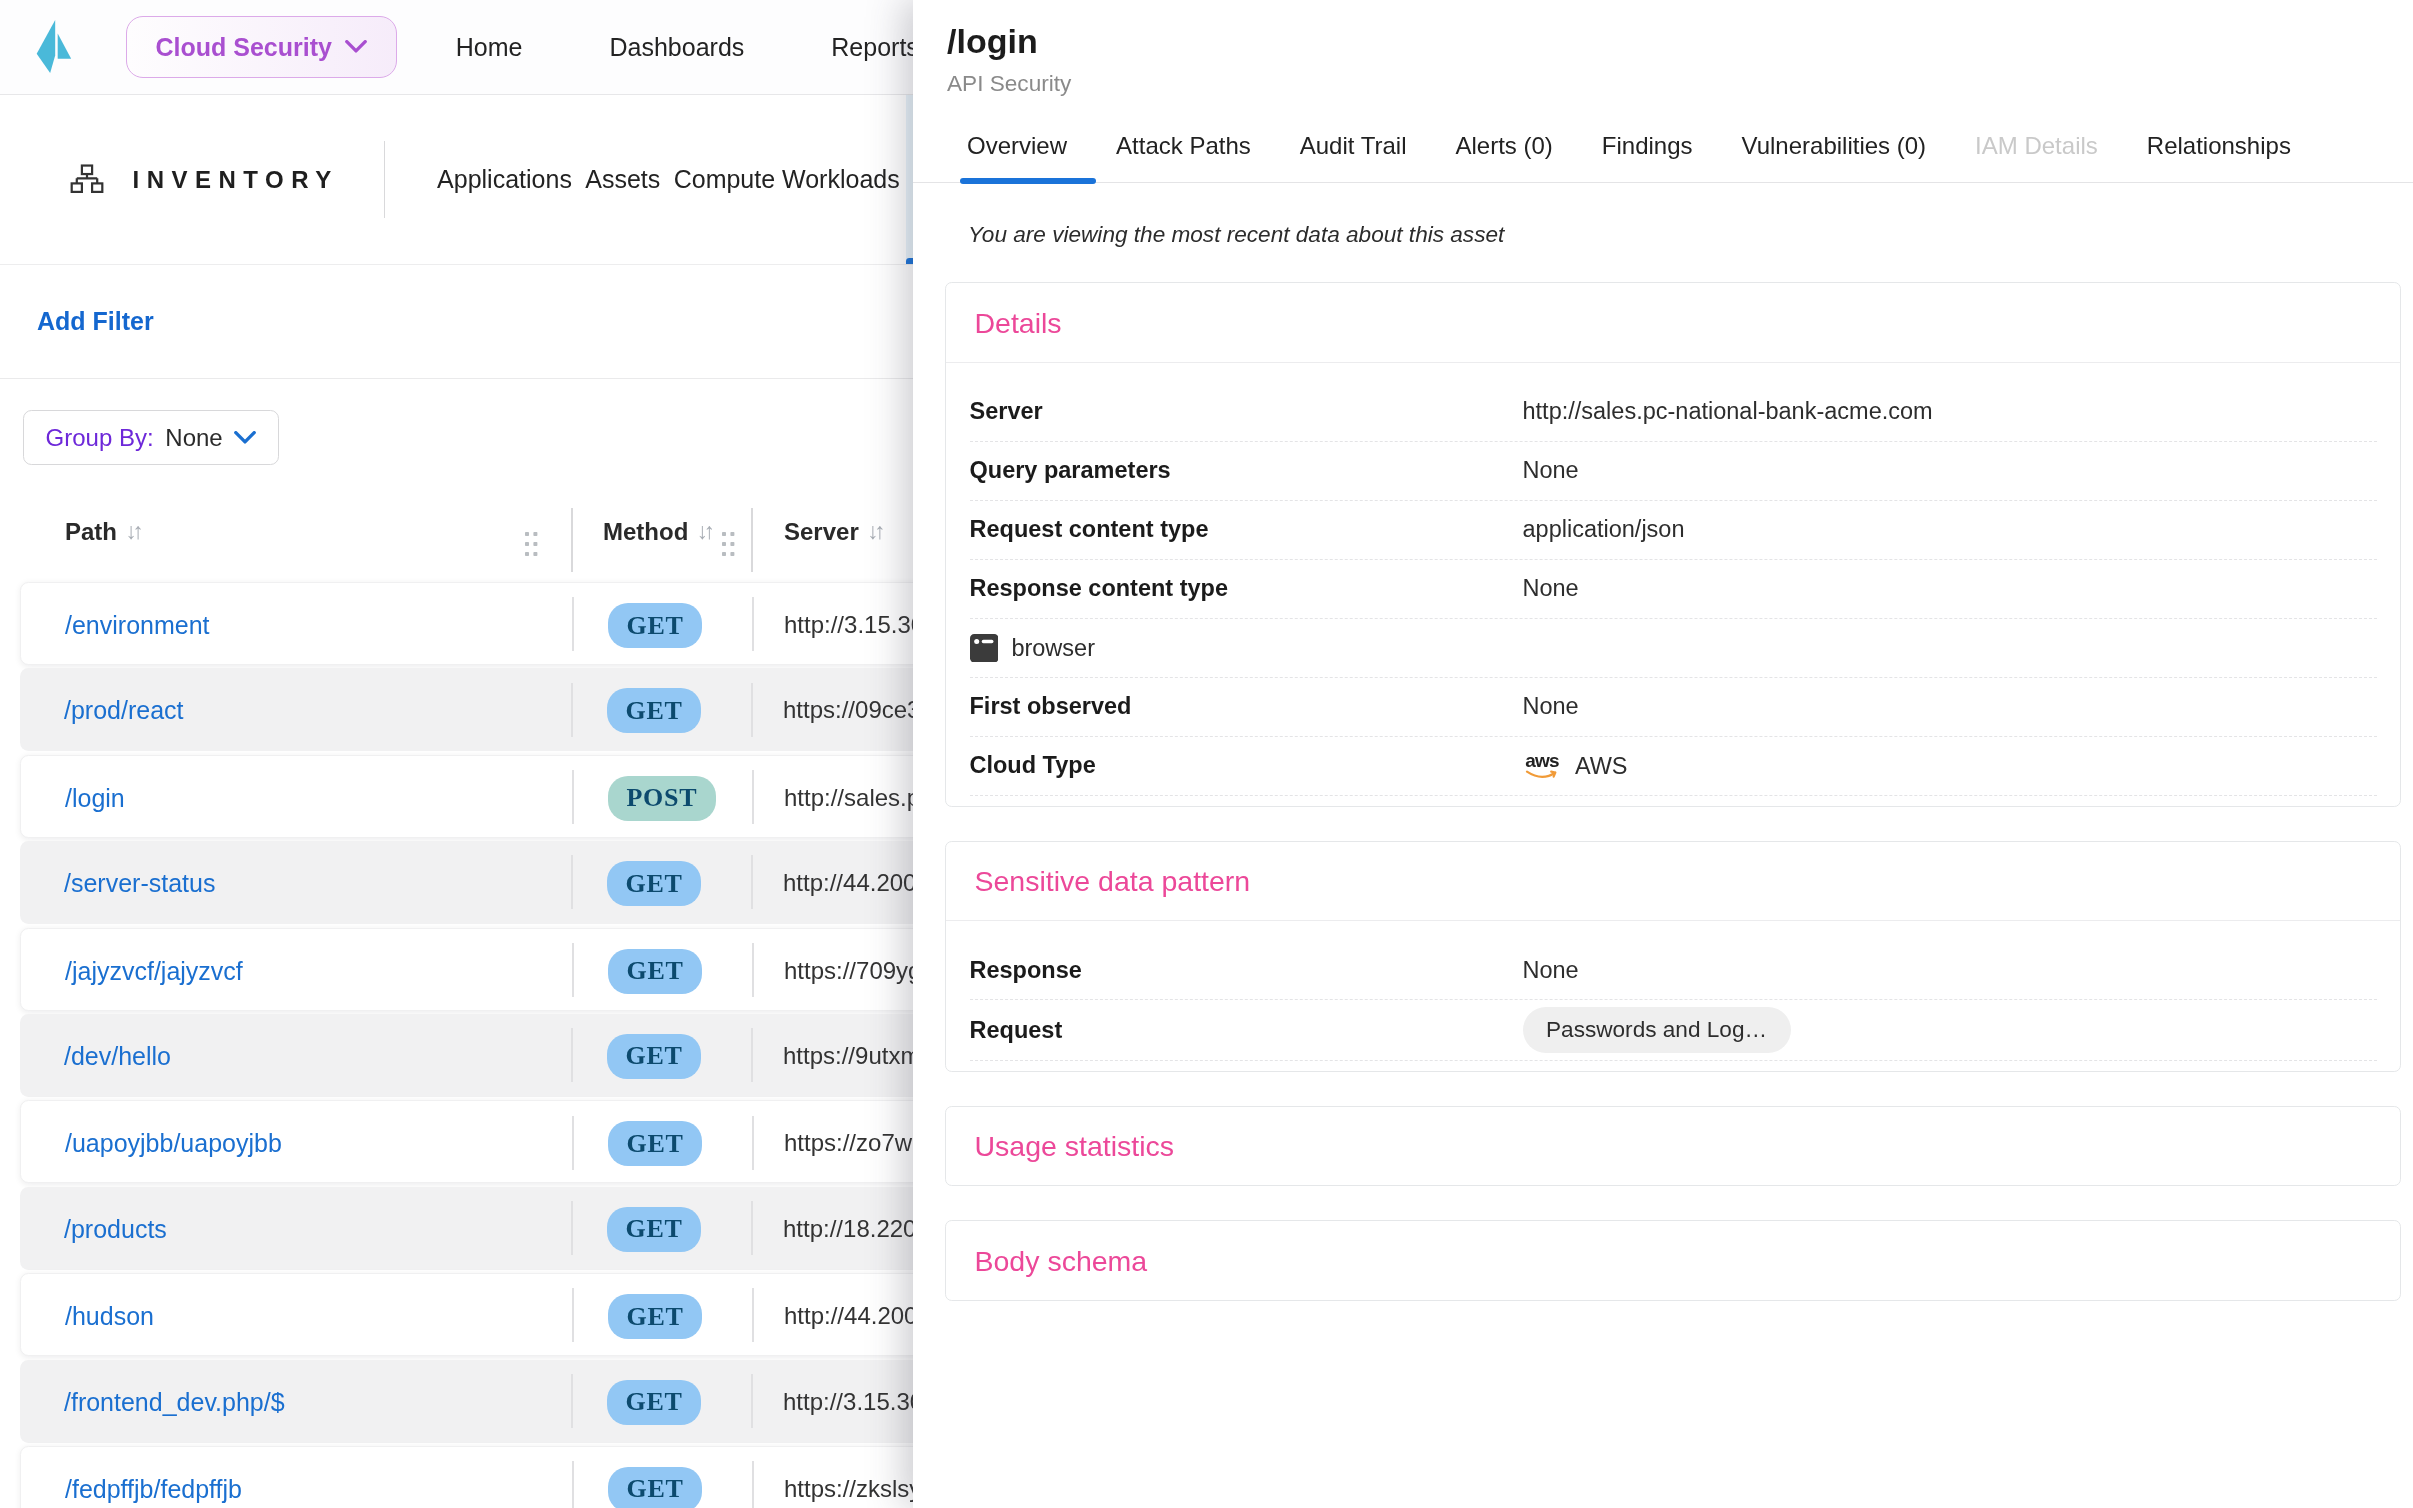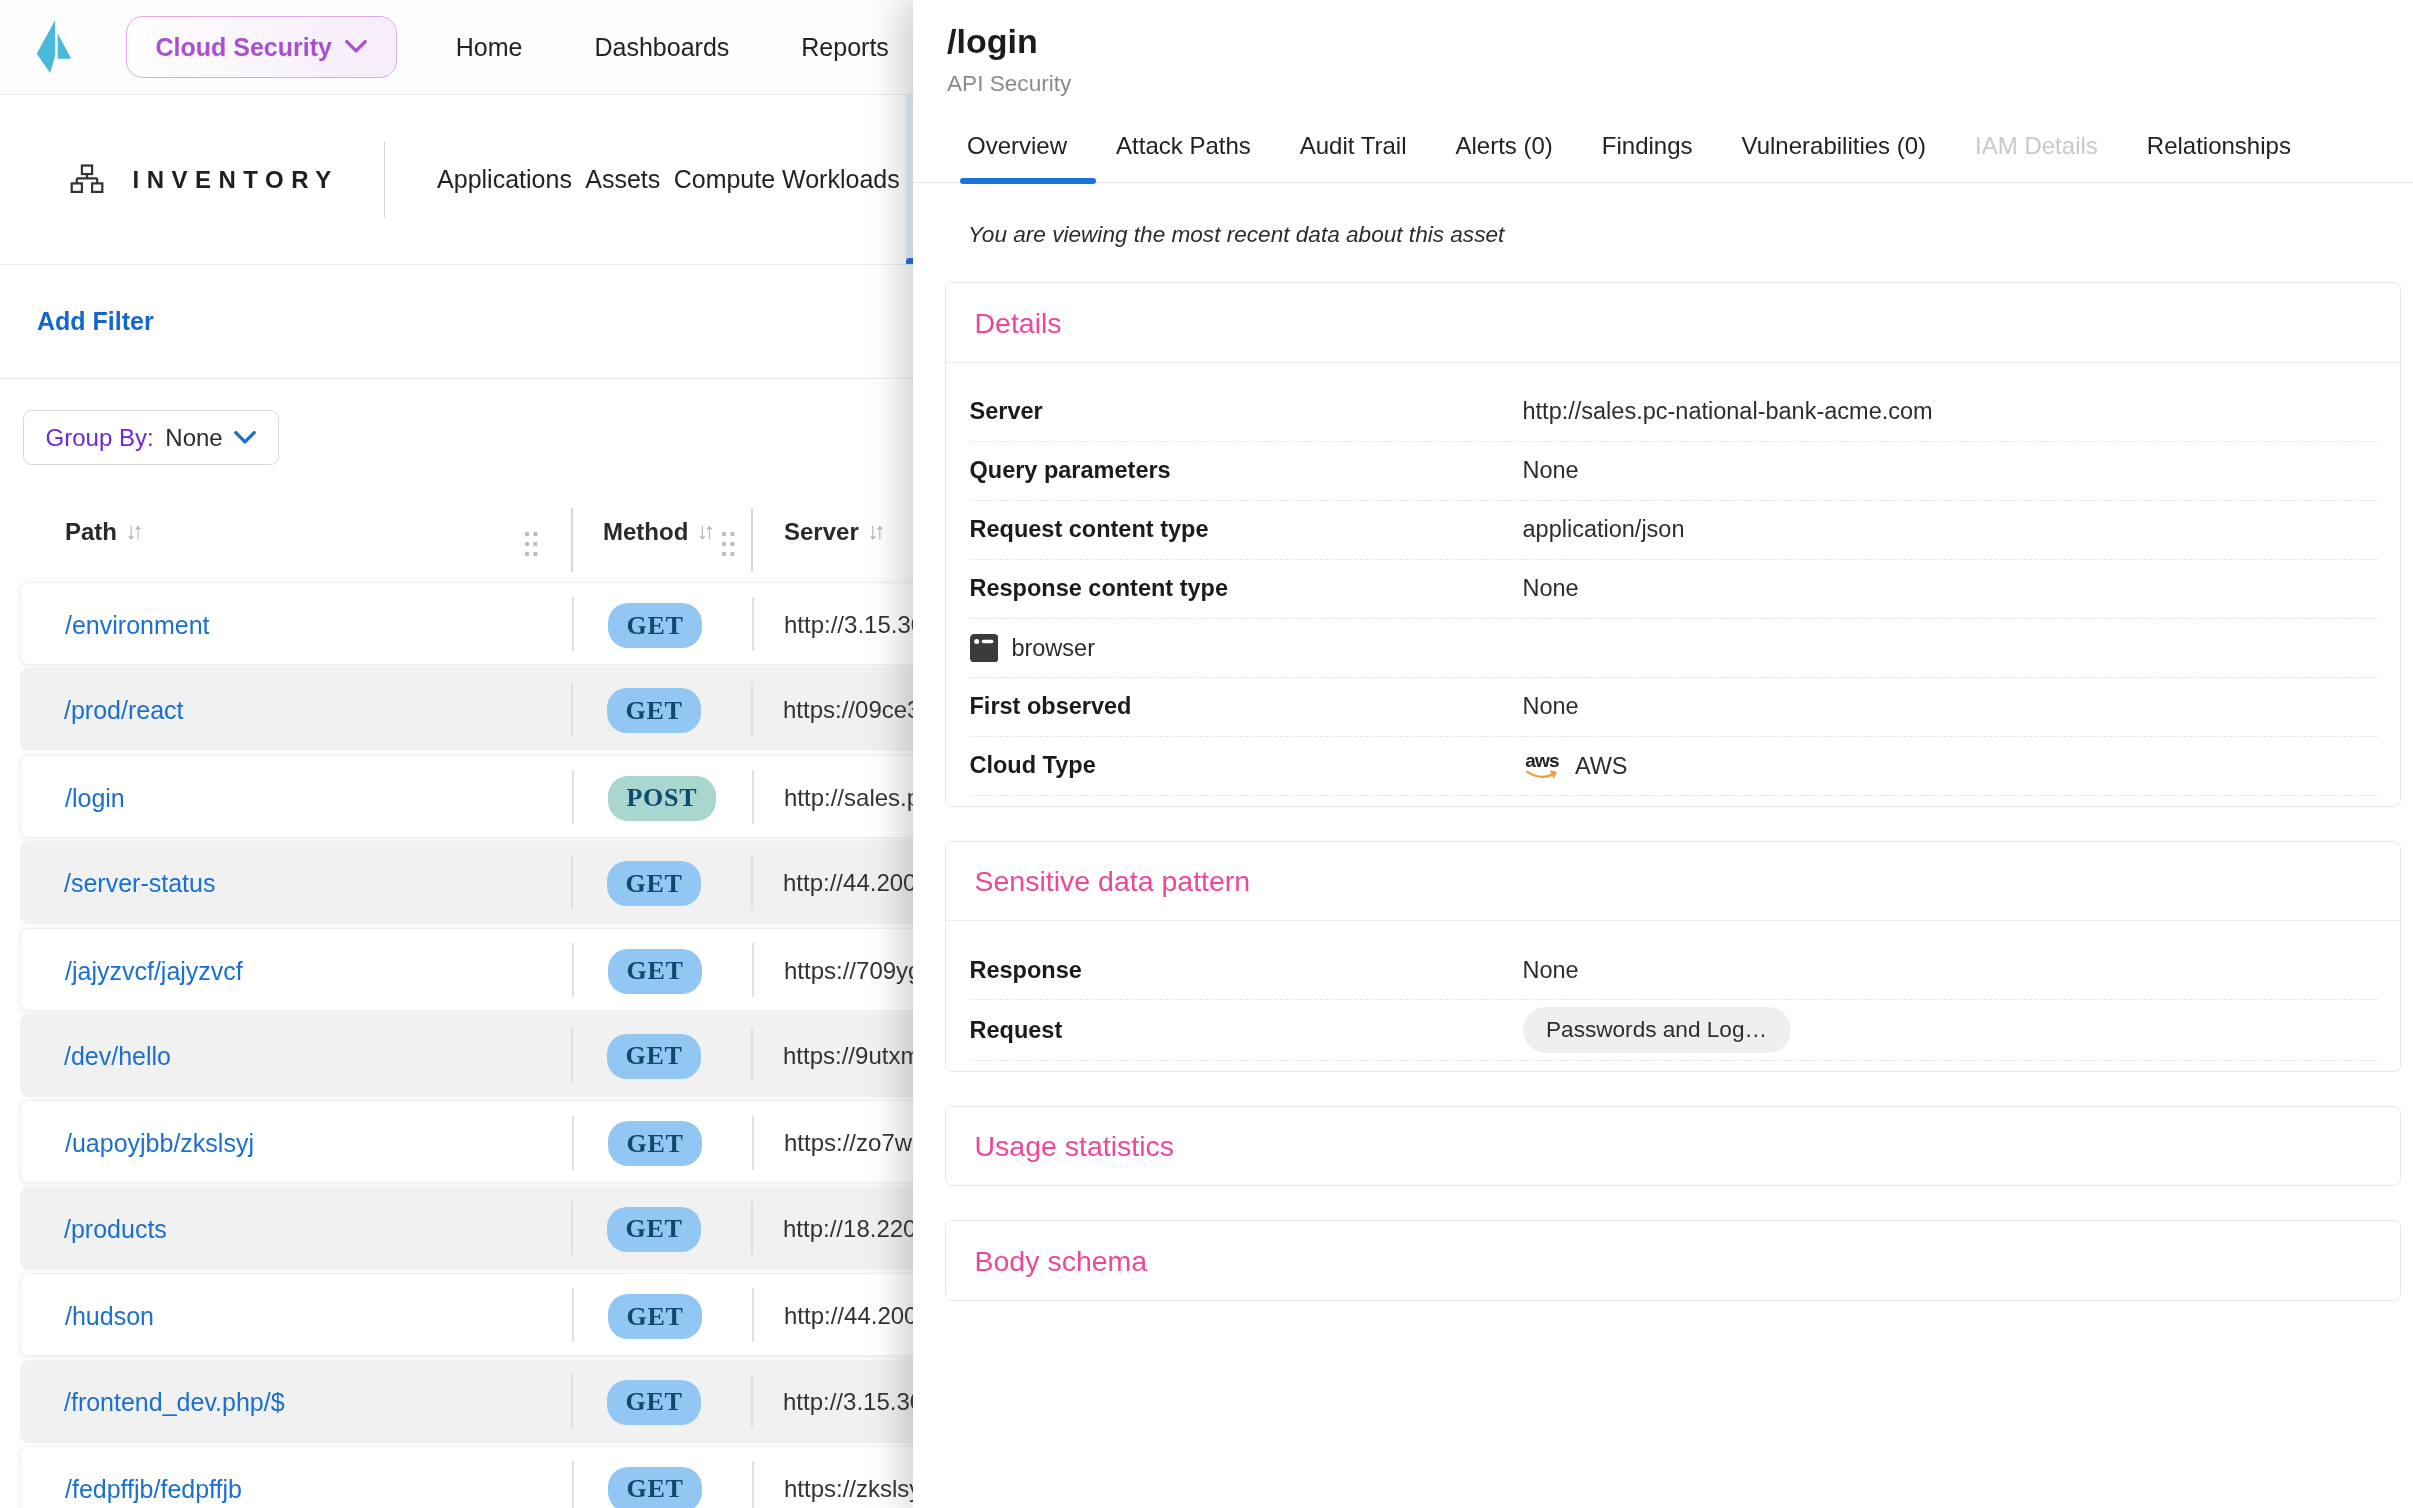--- a/index.html
+++ b/index.html
@@ -10,21 +10,21 @@
   }
   
   .topnav { position:absolute; top:0; left:0; width:2413px; height:95px;
     display:flex; align-items:center; padding-left:35px; background:#fdfdfe;
     border-bottom:1.7px solid #e7e7e9; }
   .logo-svg { width:37px; height:54px; display:block; }
   .prod-pill { margin-left:54px; height:62px; display:flex; align-items:center; gap:13.4px;
     padding:0 28.5px; border-radius:17px; border:1.7px solid #dcaae9;
     background:linear-gradient(90deg,#fefdfe, #f6ecfa); cursor:pointer; }
   .prod-pill span { font-size:25px; font-weight:700; color:#a94fd0; }
-  .nav-items { display:flex; align-items:center; margin-left:42px; gap:38px;justify-content:space-between; }
+  .nav-items { display:flex; align-items:center; margin-left:42px; gap:53px;justify-content:space-between; }
   .nav-item { font-size:25px; color:#232323; padding:13.4px 17px; border-radius:8.4px;
     background:transparent; border:none; font-family:inherit; cursor:pointer; white-space:nowrap; }
   .nav-item.active { background:#a7dcf3; }
   
   .invbar { position:absolute; top:95px; left:0; width:2413px; height:170px;
     display:flex; align-items:center; padding-left:70px; background:#fff;
     border-bottom:1.7px solid #ededee; }
   .inv-icon { width:34px; height:34px; }
   .inv-title { margin-left:28.5px; font-size:24px; font-weight:600; letter-spacing:7.5px; color:#1f1f1f; }
   .inv-divider { width:1.7px; height:77px; background:#d9d9db; margin:0 45px; }
@@ -228,21 +228,21 @@
       <span class="server">https://709yg</span>
     </div>
       <div class="row">
       <a class="path" href="#">/dev/hello</a>
       <span class="vline" style="left:551px"></span>
       <span class="badge m-GET">GET</span>
       <span class="vline" style="left:731px"></span>
       <span class="server">https://9utxm</span>
     </div>
       <div class="row">
-      <a class="path" href="#">/uapoyjbb/zkslsyj</a>
+      <a class="path" href="#">/uapoyjbb/uapoyjbb</a>
       <span class="vline" style="left:551px"></span>
       <span class="badge m-GET">GET</span>
       <span class="vline" style="left:731px"></span>
       <span class="server">https://zo7wlx</span>
     </div>
       <div class="row">
       <a class="path" href="#">/products</a>
       <span class="vline" style="left:551px"></span>
       <span class="badge m-GET">GET</span>
       <span class="vline" style="left:731px"></span>

